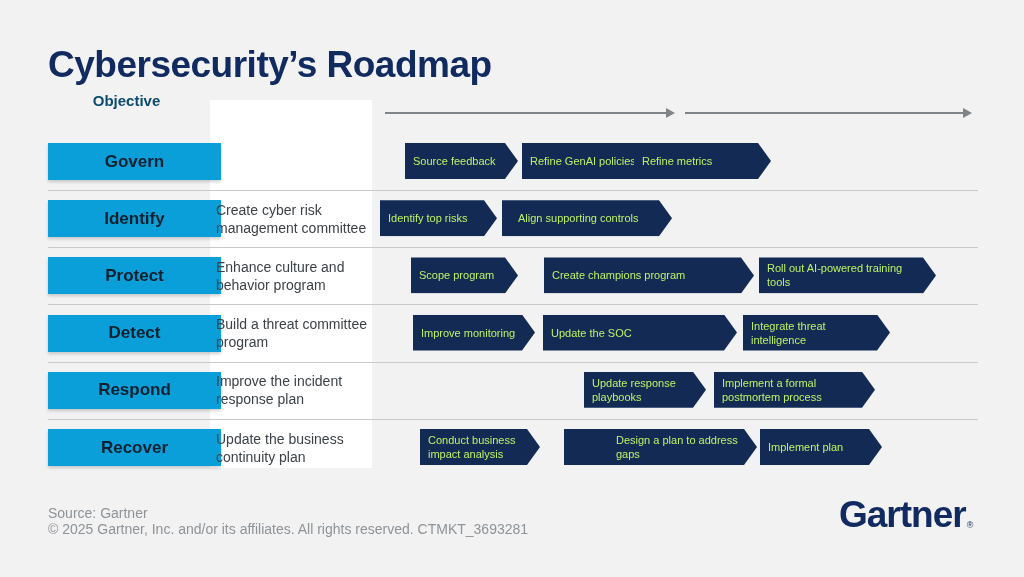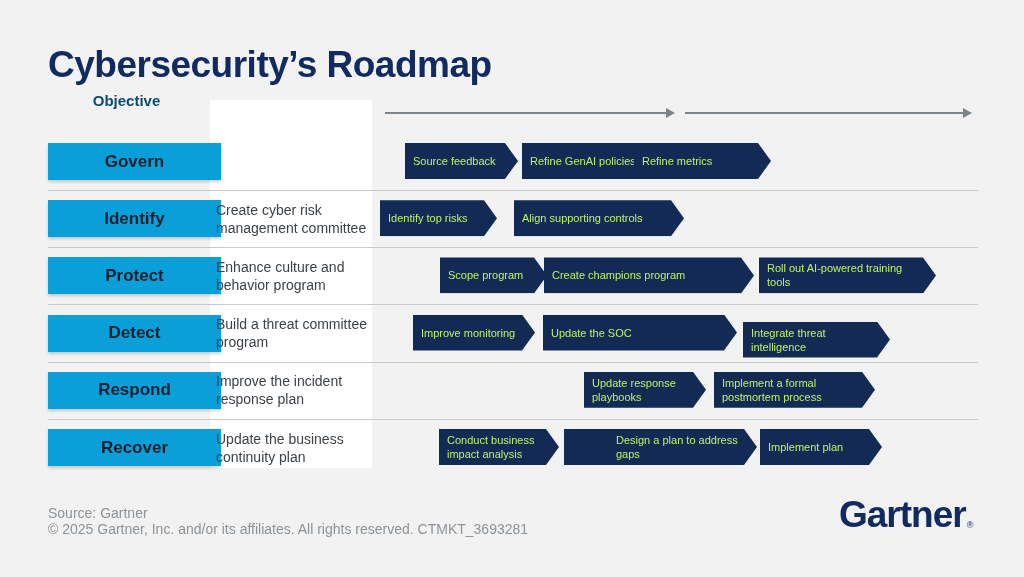--- a/index.html
+++ b/index.html
@@ -94,64 +94,64 @@
         <div class="chev" style="left: 634px; width: 137px;">
           <span>Refine metrics</span>
         </div>
       </div>
       <div class="row" style="top: 200.2px;">
         <div class="row-btn">Identify</div>
         <div class="row-obj">Create cyber risk management committee</div>
         <div class="chev" style="left: 380px; width: 117px;">
           <span>Identify top risks</span>
         </div>
-        <div class="chev" style="left: 514px; width: 170px;">
+        <div class="chev" style="left: 502px; width: 170px; padding-left: 8px;">
           <span>Align supporting controls</span>
         </div>
       </div>
       <div class="row" style="top: 257.4px;">
         <div class="row-btn">Protect</div>
         <div class="row-obj">Enhance culture and behavior program</div>
-        <div class="chev" style="left: 440px; width: 107px;">
+        <div class="chev" style="left: 411px; width: 107px;">
           <span>Scope program</span>
         </div>
         <div class="chev" style="left: 544px; width: 210px;">
           <span>Create champions program</span>
         </div>
         <div class="chev" style="left: 759px; width: 177px;">
           <span>Roll out AI-powered training tools</span>
         </div>
       </div>
       <div class="row" style="top: 314.6px;">
         <div class="row-btn">Detect</div>
         <div class="row-obj">Build a threat committee program</div>
         <div class="chev" style="left: 413px; width: 122px;">
           <span>Improve monitoring</span>
         </div>
         <div class="chev" style="left: 543px; width: 194px;">
           <span>Update the SOC</span>
         </div>
-        <div class="chev" style="left: 743px; width: 147px; margin-top: 7px;">
+        <div class="chev" style="left: 743px; width: 147px;">
           <span>Integrate threat intelligence</span>
         </div>
       </div>
       <div class="row" style="top: 371.8px;">
         <div class="row-btn">Respond</div>
         <div class="row-obj">Improve the incident response plan</div>
         <div class="chev" style="left: 584px; width: 122px;">
           <span>Update response playbooks</span>
         </div>
         <div class="chev" style="left: 714px; width: 161px;">
           <span>Implement a formal postmortem process</span>
         </div>
       </div>
       <div class="row" style="top: 429px;">
         <div class="row-btn">Recover</div>
         <div class="row-obj">Update the business continuity plan</div>
-        <div class="chev" style="left: 439px; width: 120px; justify-content: flex-end;">
+        <div class="chev" style="left: 420px; width: 120px; justify-content: flex-end;">
           <span>Conduct business impact analysis</span>
         </div>
         <div class="chev" style="left: 564px; width: 193px; padding-left: 44px;">
           <span>Design a plan to address gaps</span>
         </div>
         <div class="chev" style="left: 760px; width: 122px;">
           <span>Implement plan</span>
         </div>
       </div>
     </div>

